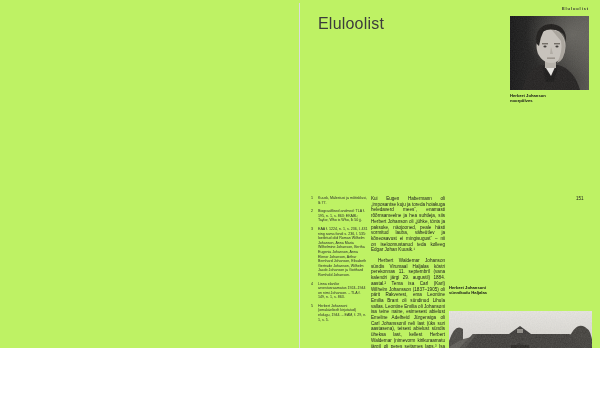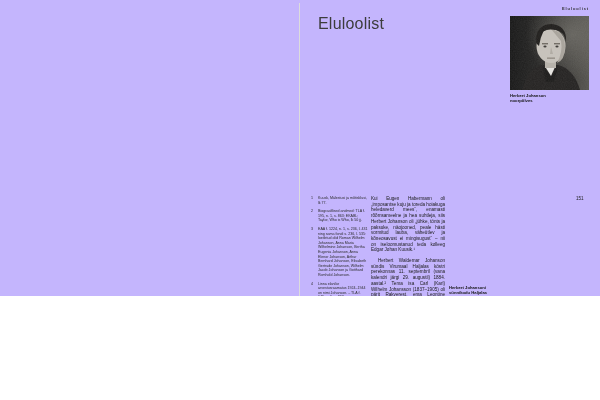--- a/index.html
+++ b/index.html
@@ -1,18 +1,18 @@
 <!DOCTYPE html>
 <html><head>
 <meta charset="utf-8">
 <style>
   * { margin:0; padding:0; box-sizing:border-box; }
   html,body { background:#ffffff; }
   .spread {
-    position:relative; width:600px; height:296px; background:#c4b5fd;
+    position:relative; width:600px; height:348px; background:#bef264;
     font-family:"Liberation Sans", sans-serif; overflow:hidden;
   }
   .gutter {
     position:absolute; left:299px; top:3px; width:1px; height:389px;
     background:#dcdcdc;
   }
   .running-header {
     position:absolute; left:562px; top:6px;
     font-size:4px; font-weight:bold; letter-spacing:0.9px; color:#2e2e2e;
   }

